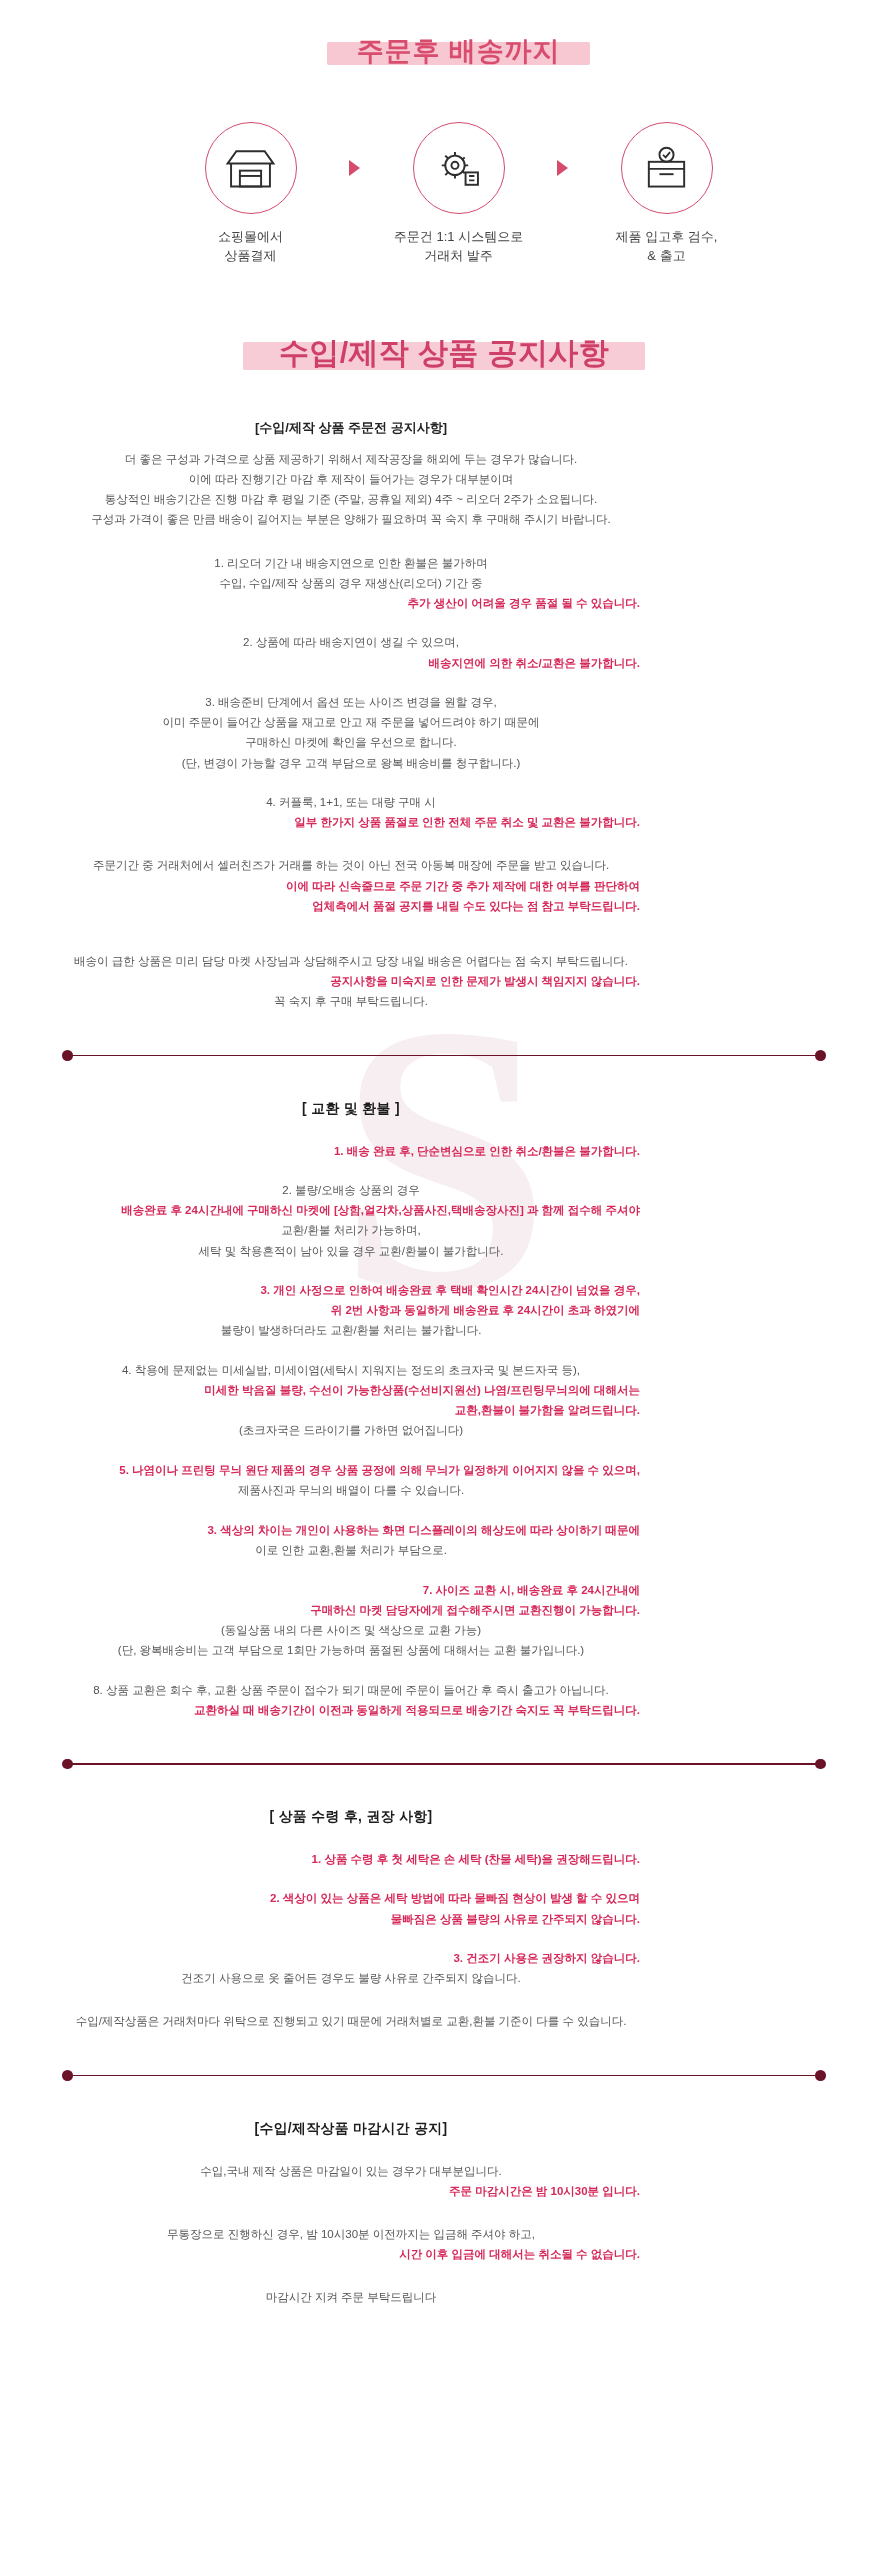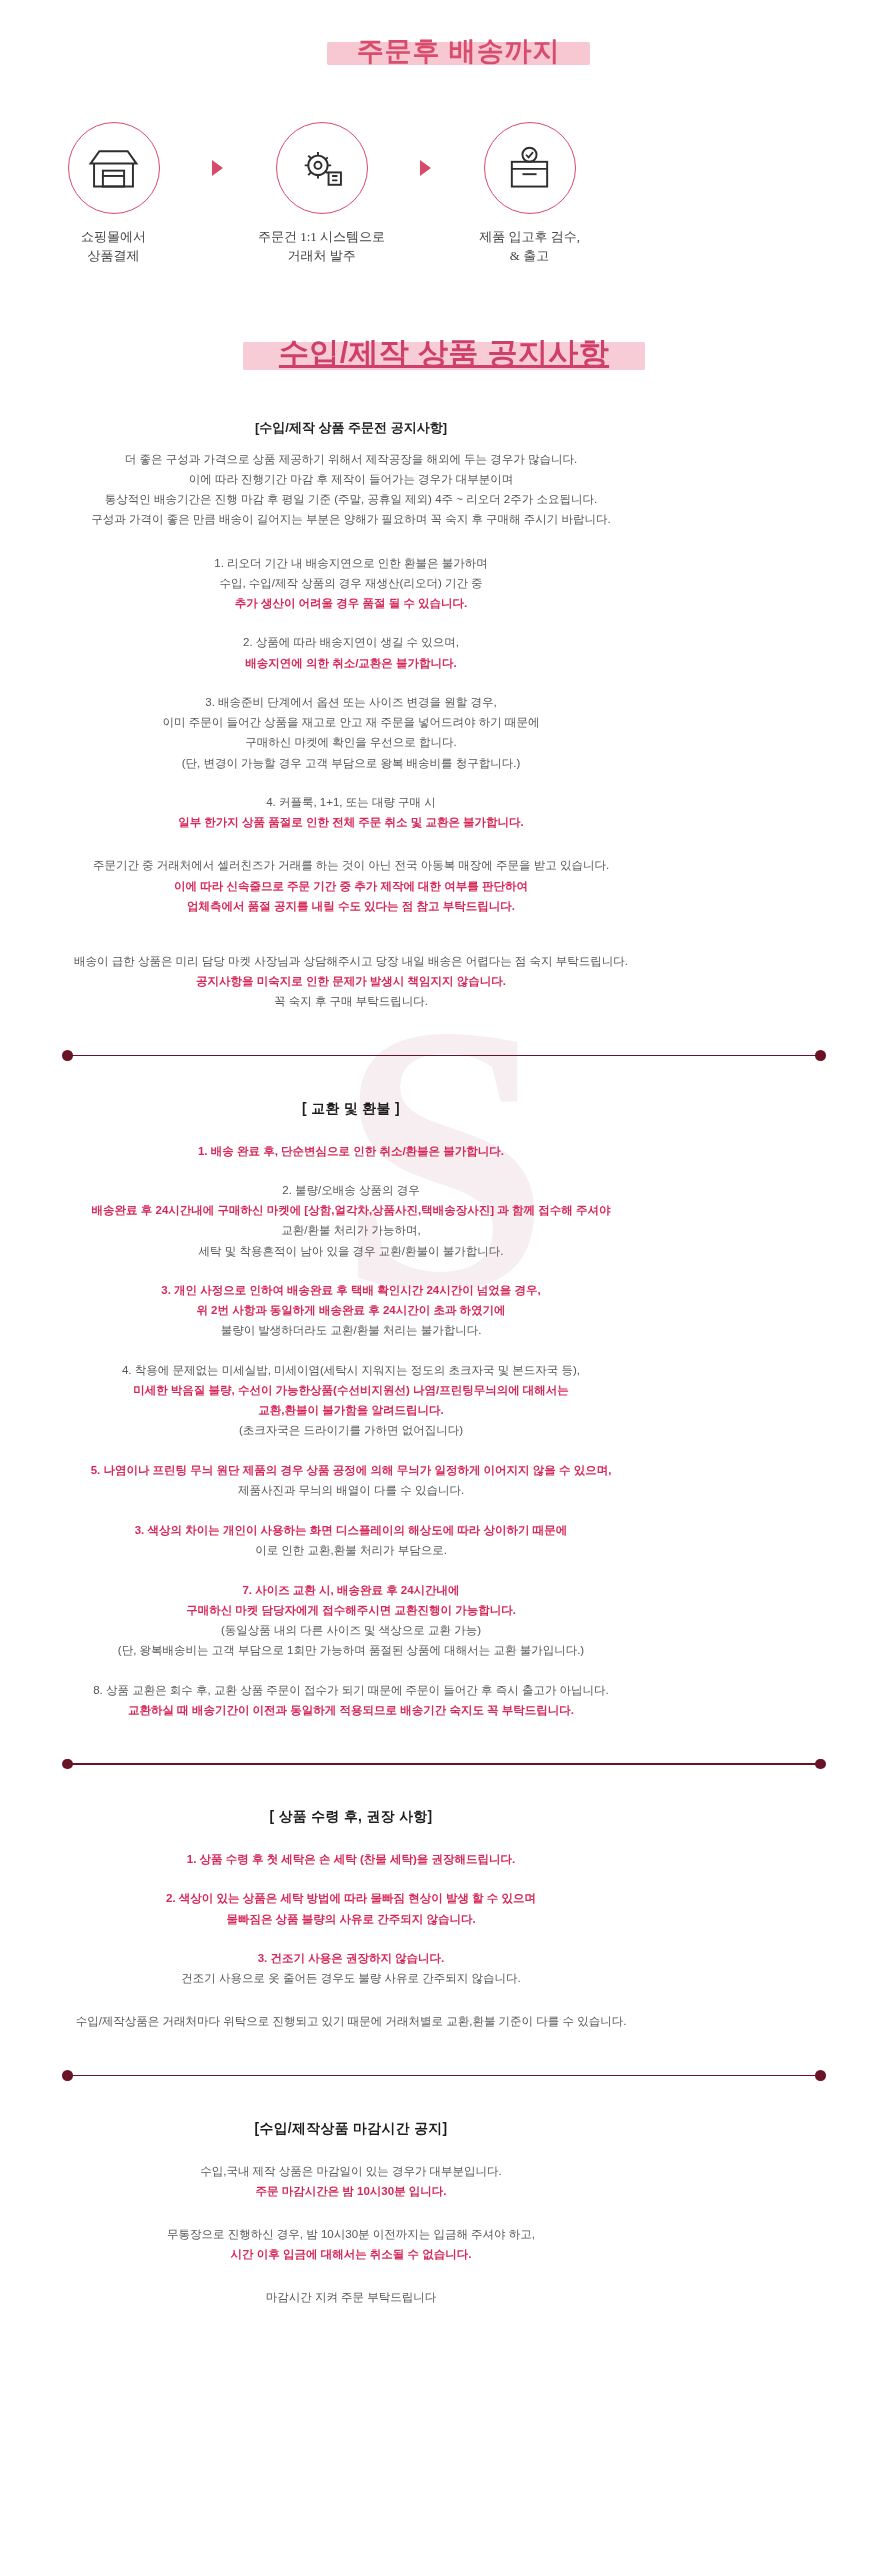--- a/index.html
+++ b/index.html
@@ -44,23 +44,23 @@
     height: 23px;
     background: #f7c8d2;
     z-index: 0;
     border-radius: 1.8px;
   }
   .title-banner span { position: relative; z-index: 1; }
 
   .flow {
     margin-top: 46px;
     display: flex;
+    justify-content: center;
     align-items: flex-start;
     gap: 0px;
-    font-family: Liberation Serif, serif;
   }
   .flow-step {
     width: 169px;
     text-align: center;
   }
   .circle {
     width: 92px;
     height: 92px;
     border-radius: 50%;
     border: 1.8px solid #d64a6b;
@@ -110,21 +110,21 @@
   .sec2-title .banner2::before {
     content: "";
     position: absolute;
     left: 0; right: 0;
     top: 16px;
     height: 28px;
     background: #f8ccd6;
     z-index: 0;
     border-radius: 1.8px;
   }
-  .sec2-title .banner2 span { position: relative; z-index: 1; text-decoration: underline; }
+  .sec2-title .banner2 span { position: relative; z-index: 1; }
 
   
   .watermark {
     position: absolute;
     left: 50%;
     top: 968px;
     transform: translateX(-50%);
     font-size: 382px;
     font-weight: bold;
     color: #f6eef0;
@@ -146,21 +146,21 @@
     font-size: 13px;
     font-weight: bold;
     color: #222;
     margin-bottom: 12.4px;
   }
   .ln {
     font-size: 11.5px;
     line-height: 1.75;
     color: #555;
   }
-  .ln.redb { color: #d6295a; font-weight: bold; }
+  .ln.redb { color: #d6295a; font-weight: bold; text-align: right; }
   .gap-s { height: 12.4px; }
   .gap-m { height: 23px; }
   .gap-l { height: 36px; }
 
   
   .divider {
     position: relative;
     width: 764px;
     margin: 0 auto;
     height: 16px;

